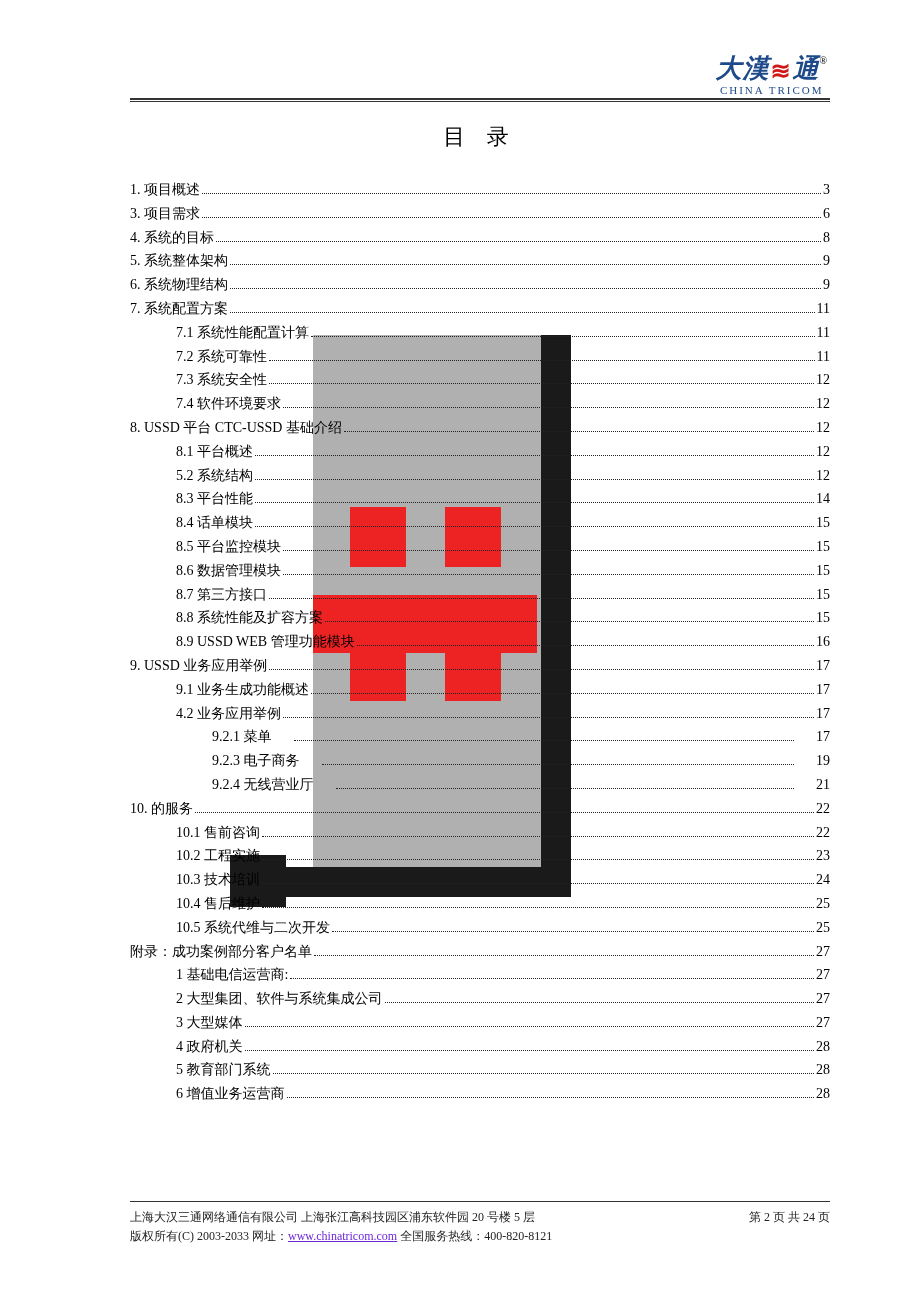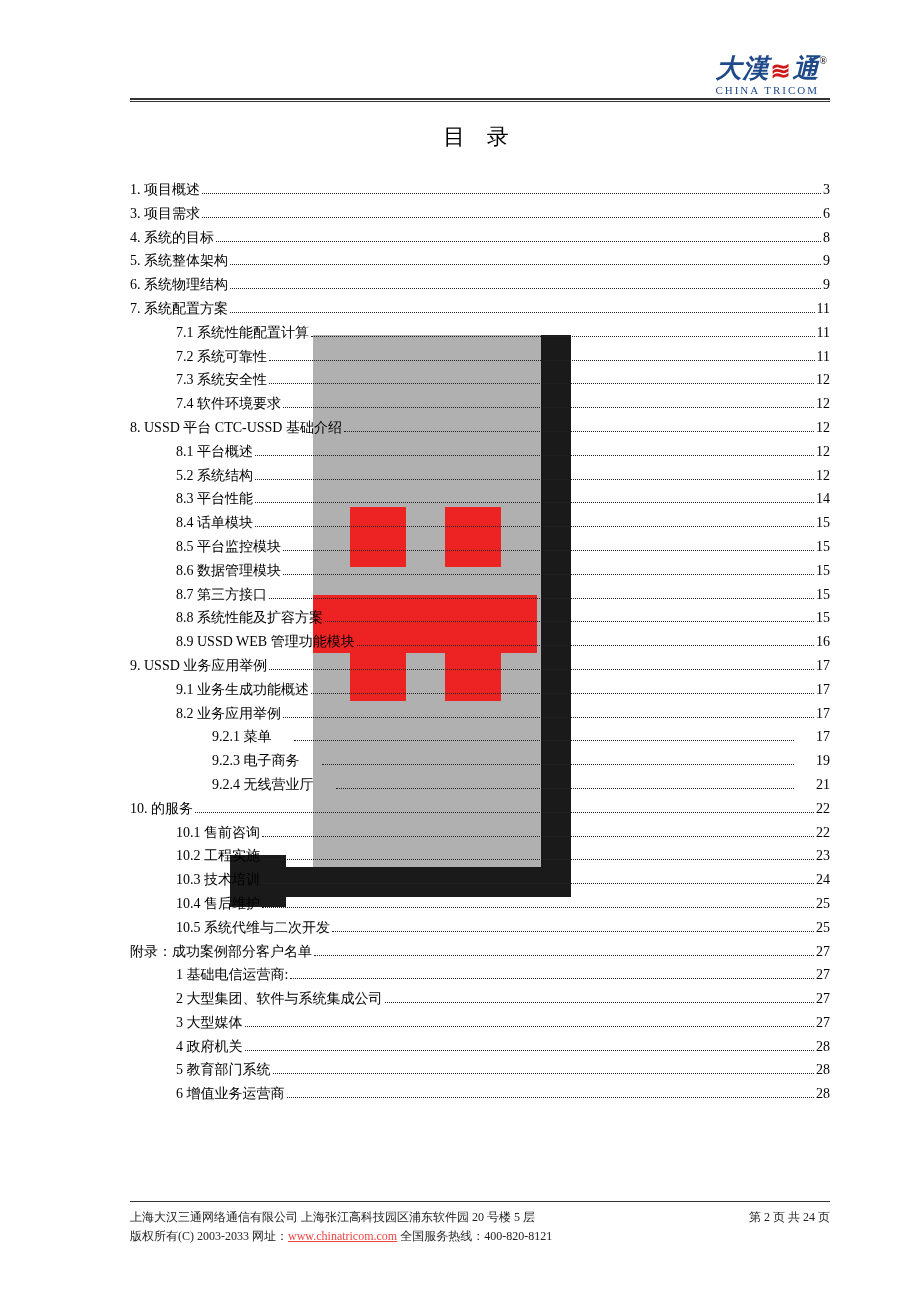--- a/index.html
+++ b/index.html
@@ -11,21 +11,21 @@
       position: relative;
     }
     .page {
       padding: 60px 90px 40px 130px;
       position: relative;
     }
     .logo-area {
       position: absolute;
       top: 56px;
       right: 92px;
-      text-align: left;
+      text-align: center;
     }
     .logo-main {
       font-size: 26px;
       font-weight: bold;
       font-style: italic;
       color: #1e4a8a;
       letter-spacing: 1px;
       line-height: 1;
     }
     .logo-wave {
@@ -112,21 +112,21 @@
     .footer-text {
       font-size: 12px;
       line-height: 1.6;
       color: #222;
       display: flex;
       justify-content: space-between;
       flex-wrap: wrap;
     }
     .footer-left { flex: 1; }
     .footer-right { text-align: right; }
-    .footer a { color: #ef4444; }
+    .footer a { color: #6d28d9; }
   </style>
 </head>
 <body>
 
 <div class="page">
 
   <div class="logo-area">
     <div class="logo-main">
       <span>大漢</span><span class="logo-wave">≋</span><span>通</span><span class="logo-reg">®</span>
     </div>
@@ -254,21 +254,21 @@
         <span class="toc-label">9. USSD 业务应用举例</span>
         <span class="toc-dots"></span>
         <span class="toc-page">17</span>
       </div>
       <div class="toc-entry level-2">
         <span class="toc-label">9.1  业务生成功能概述</span>
         <span class="toc-dots"></span>
         <span class="toc-page">17</span>
       </div>
       <div class="toc-entry level-2">
-        <span class="toc-label">8.2  业务应用举例</span>
+        <span class="toc-label">4.2  业务应用举例</span>
         <span class="toc-dots"></span>
         <span class="toc-page">17</span>
       </div>
       <div class="toc-entry level-3">
         <span class="toc-label">9.2.1  菜单</span>
         <span class="toc-dots"></span>
         <span class="toc-page">17</span>
       </div>
       <div class="toc-entry level-3">
         <span class="toc-label">9.2.3  电子商务</span>

